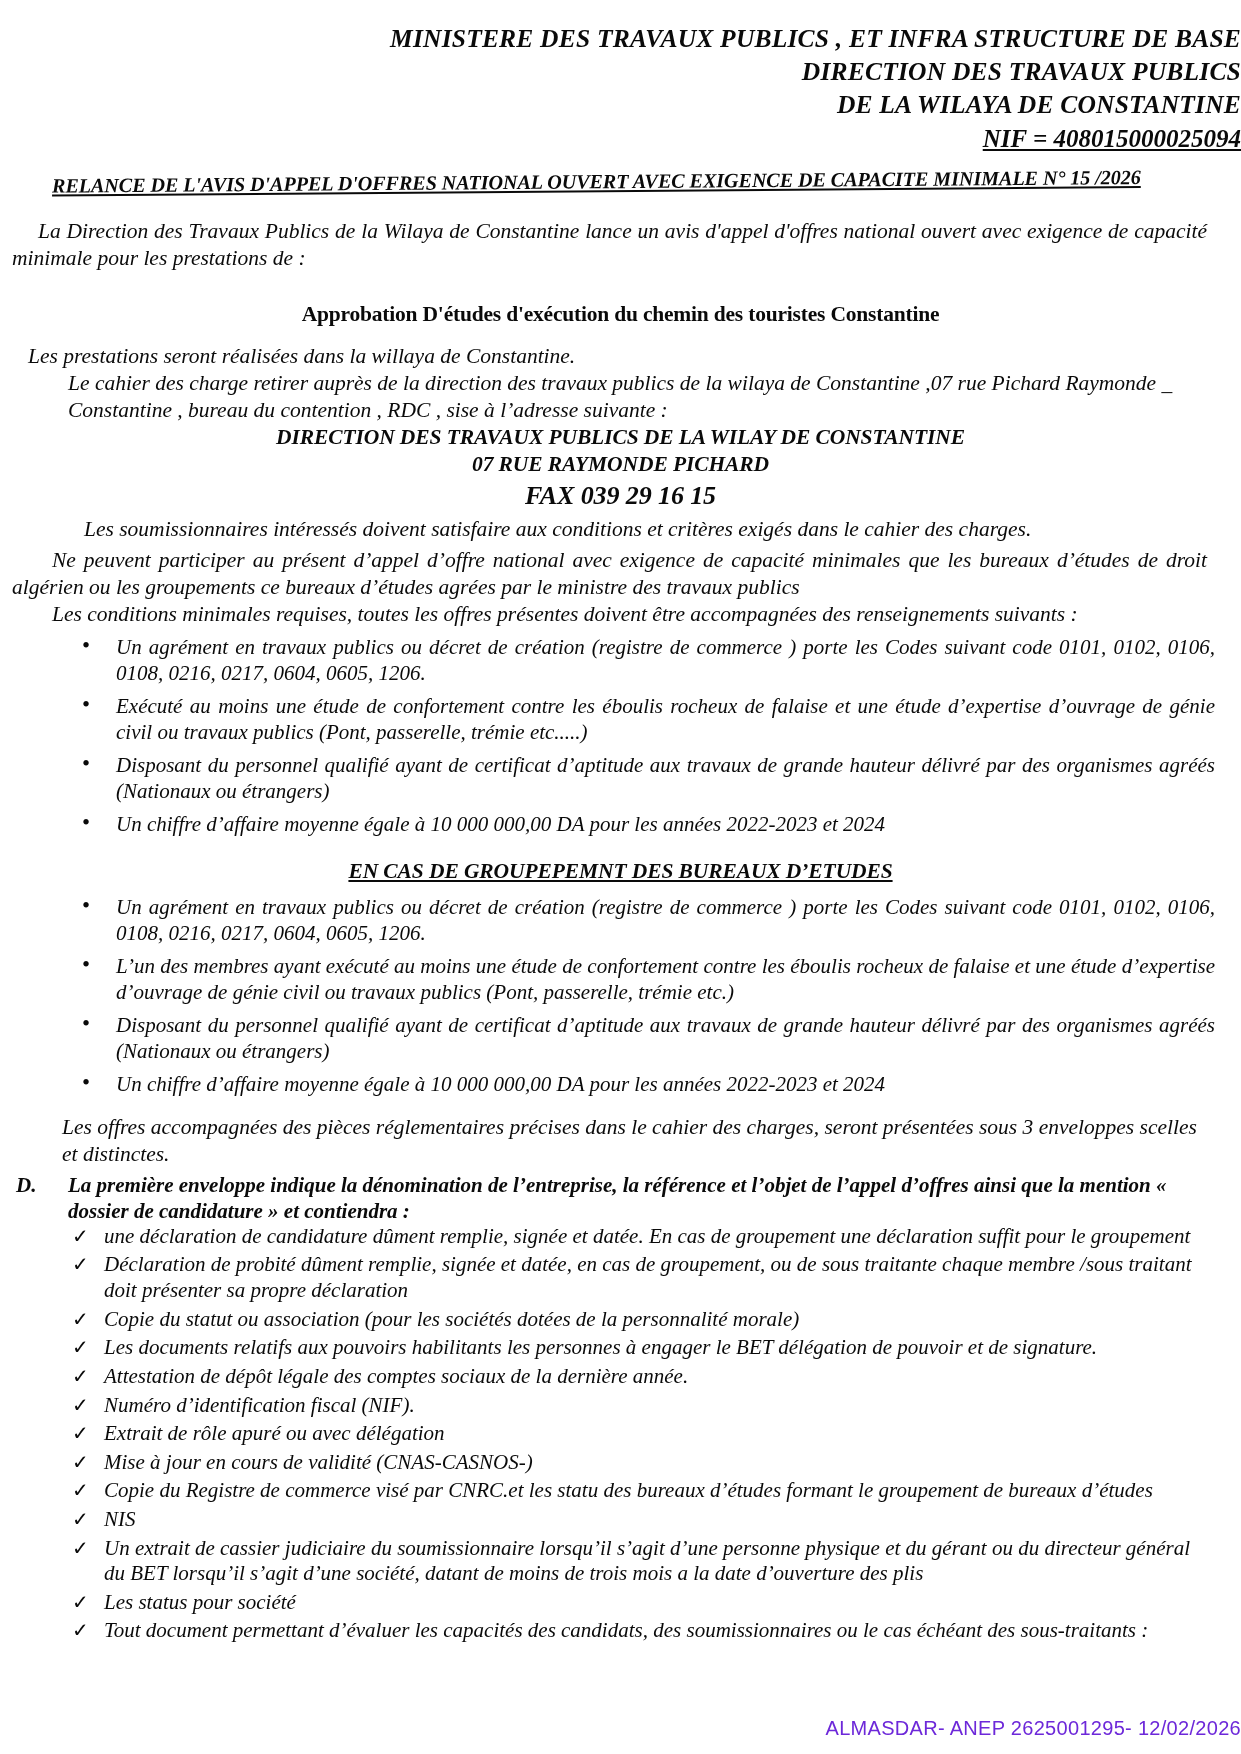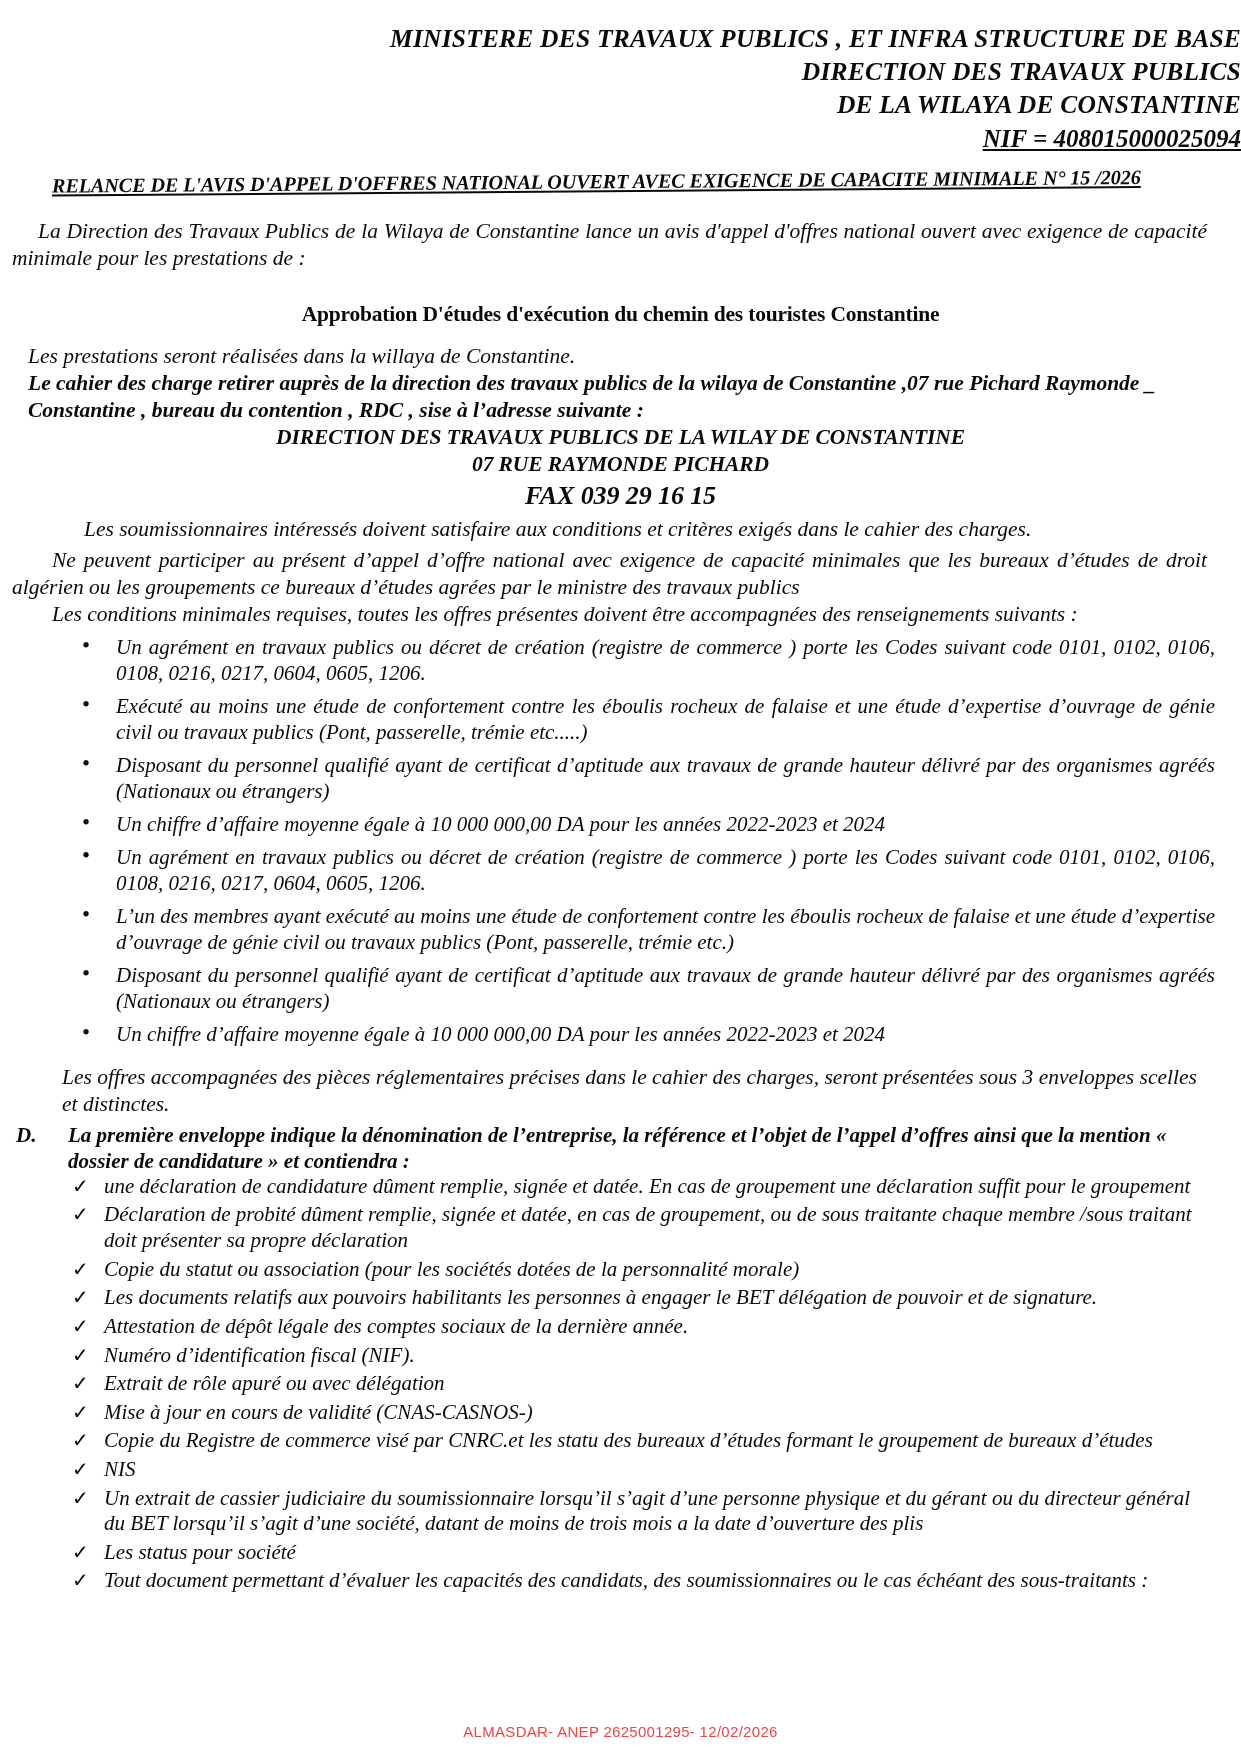--- a/index.html
+++ b/index.html
@@ -177,25 +177,25 @@
     font-style: italic;
   }
   .lettered .txt { display: block; padding-left: 24px; }
 
   
   .footer {
     position: absolute;
     left: 0;
     right: 0;
     bottom: 14px;
-    text-align: center;
+    text-align: right;
     font-family: "Liberation Sans", "DejaVu Sans", sans-serif;
     font-style: normal;
-    font-size: 15px;
-    color: #ef4444;
+    font-size: 20px;
+    color: #6d28d9;
     letter-spacing: 0.3px;
   }
 </style>
 </head>
 <body>
 
 <div class="page">
 
   <div class="hdr">
     <div class="hdr-line">MINISTERE DES TRAVAUX PUBLICS , ET INFRA STRUCTURE DE BASE</div>
@@ -206,38 +206,39 @@
 
   <div class="tender-title">RELANCE DE L'AVIS D'APPEL D'OFFRES NATIONAL OUVERT AVEC EXIGENCE DE CAPACITE MINIMALE N° 15 /2026</div>
 
   <div class="gap-m"></div>
 
   <div class="para indent">La Direction des Travaux Publics de la Wilaya de Constantine lance un avis d'appel d'offres national ouvert avec exigence de capacité minimale pour les prestations de :</div>
 
   <div class="obj-title">Approbation D'études d'exécution du chemin des touristes Constantine</div>
 
   <div class="para noind" style="padding-left:28px;">Les prestations seront réalisées dans la willaya de Constantine.</div>
-  <div class="para noind" style="padding-left:28px;text-align:left;font-weight:bold;">Le cahier des charge retirer  auprès de la direction des travaux publics de la wilaya de Constantine ,07 rue Pichard Raymonde _ Constantine , bureau du contention , RDC , sise à l’adresse suivante :</div>
+  <div class="para noind" style="padding-left:68px;text-align:left;">Le cahier des charge retirer  auprès de la direction des travaux publics de la wilaya de Constantine ,07 rue Pichard Raymonde _ Constantine , bureau du contention , RDC , sise à l’adresse suivante :</div>
 
   <div class="addr-line">DIRECTION DES TRAVAUX PUBLICS DE LA WILAY DE CONSTANTINE</div>
   <div class="addr-line">07 RUE RAYMONDE PICHARD</div>
   <div class="addr-line small">FAX 039 29 16 15</div>
 
   <div class="para indent" style="padding-left:58px;margin-top:4px;">Les soumissionnaires intéressés doivent satisfaire aux conditions et critères exigés dans le cahier des charges.</div>
 
   <div class="para indent" style="text-indent:40px;margin-top:4px;">Ne peuvent participer au présent d’appel d’offre national avec exigence de capacité minimales que les bureaux d’études de droit algérien ou les groupements ce bureaux d’études agrées par le ministre des travaux publics</div>
   <div class="para indent" style="text-indent:40px;">Les conditions minimales requises, toutes les offres présentes doivent être accompagnées des renseignements suivants :</div>
 
   <ul class="bullets">
     <li>Un agrément en travaux publics ou décret de création (registre de commerce ) porte les  Codes suivant code  0101, 0102, 0106, 0108, 0216, 0217, 0604, 0605, 1206.</li>
     <li>Exécuté au moins une étude de confortement contre les éboulis rocheux de falaise et une étude d’expertise d’ouvrage de génie civil ou travaux publics (Pont, passerelle, trémie etc.....)</li>
     <li>Disposant du personnel qualifié ayant de certificat d’aptitude aux travaux de grande hauteur délivré par des organismes agréés (Nationaux ou étrangers)</li>
     <li>Un chiffre d’affaire moyenne égale à 10 000 000,00 DA pour les années 2022-2023 et 2024</li>
   </ul>
 
+  <div class="center-head">EN CAS DE GROUPEPEMNT DES BUREAUX D’ETUDES</div>
 
   <ul class="bullets">
     <li>Un agrément en travaux publics ou décret de création (registre de commerce ) porte les  Codes suivant code  0101, 0102, 0106, 0108, 0216, 0217, 0604, 0605, 1206.</li>
     <li>L’un des membres ayant exécuté au moins une étude de confortement contre les éboulis rocheux de falaise et une étude d’expertise d’ouvrage de génie civil ou travaux publics (Pont, passerelle, trémie etc.)</li>
     <li>Disposant du personnel qualifié ayant de certificat d’aptitude aux travaux de grande hauteur délivré par des organismes agréés (Nationaux ou étrangers)</li>
     <li>Un chiffre d’affaire moyenne égale à 10 000 000,00 DA pour les années 2022-2023 et 2024</li>
   </ul>
 
   <div class="gap-s"></div>
 

